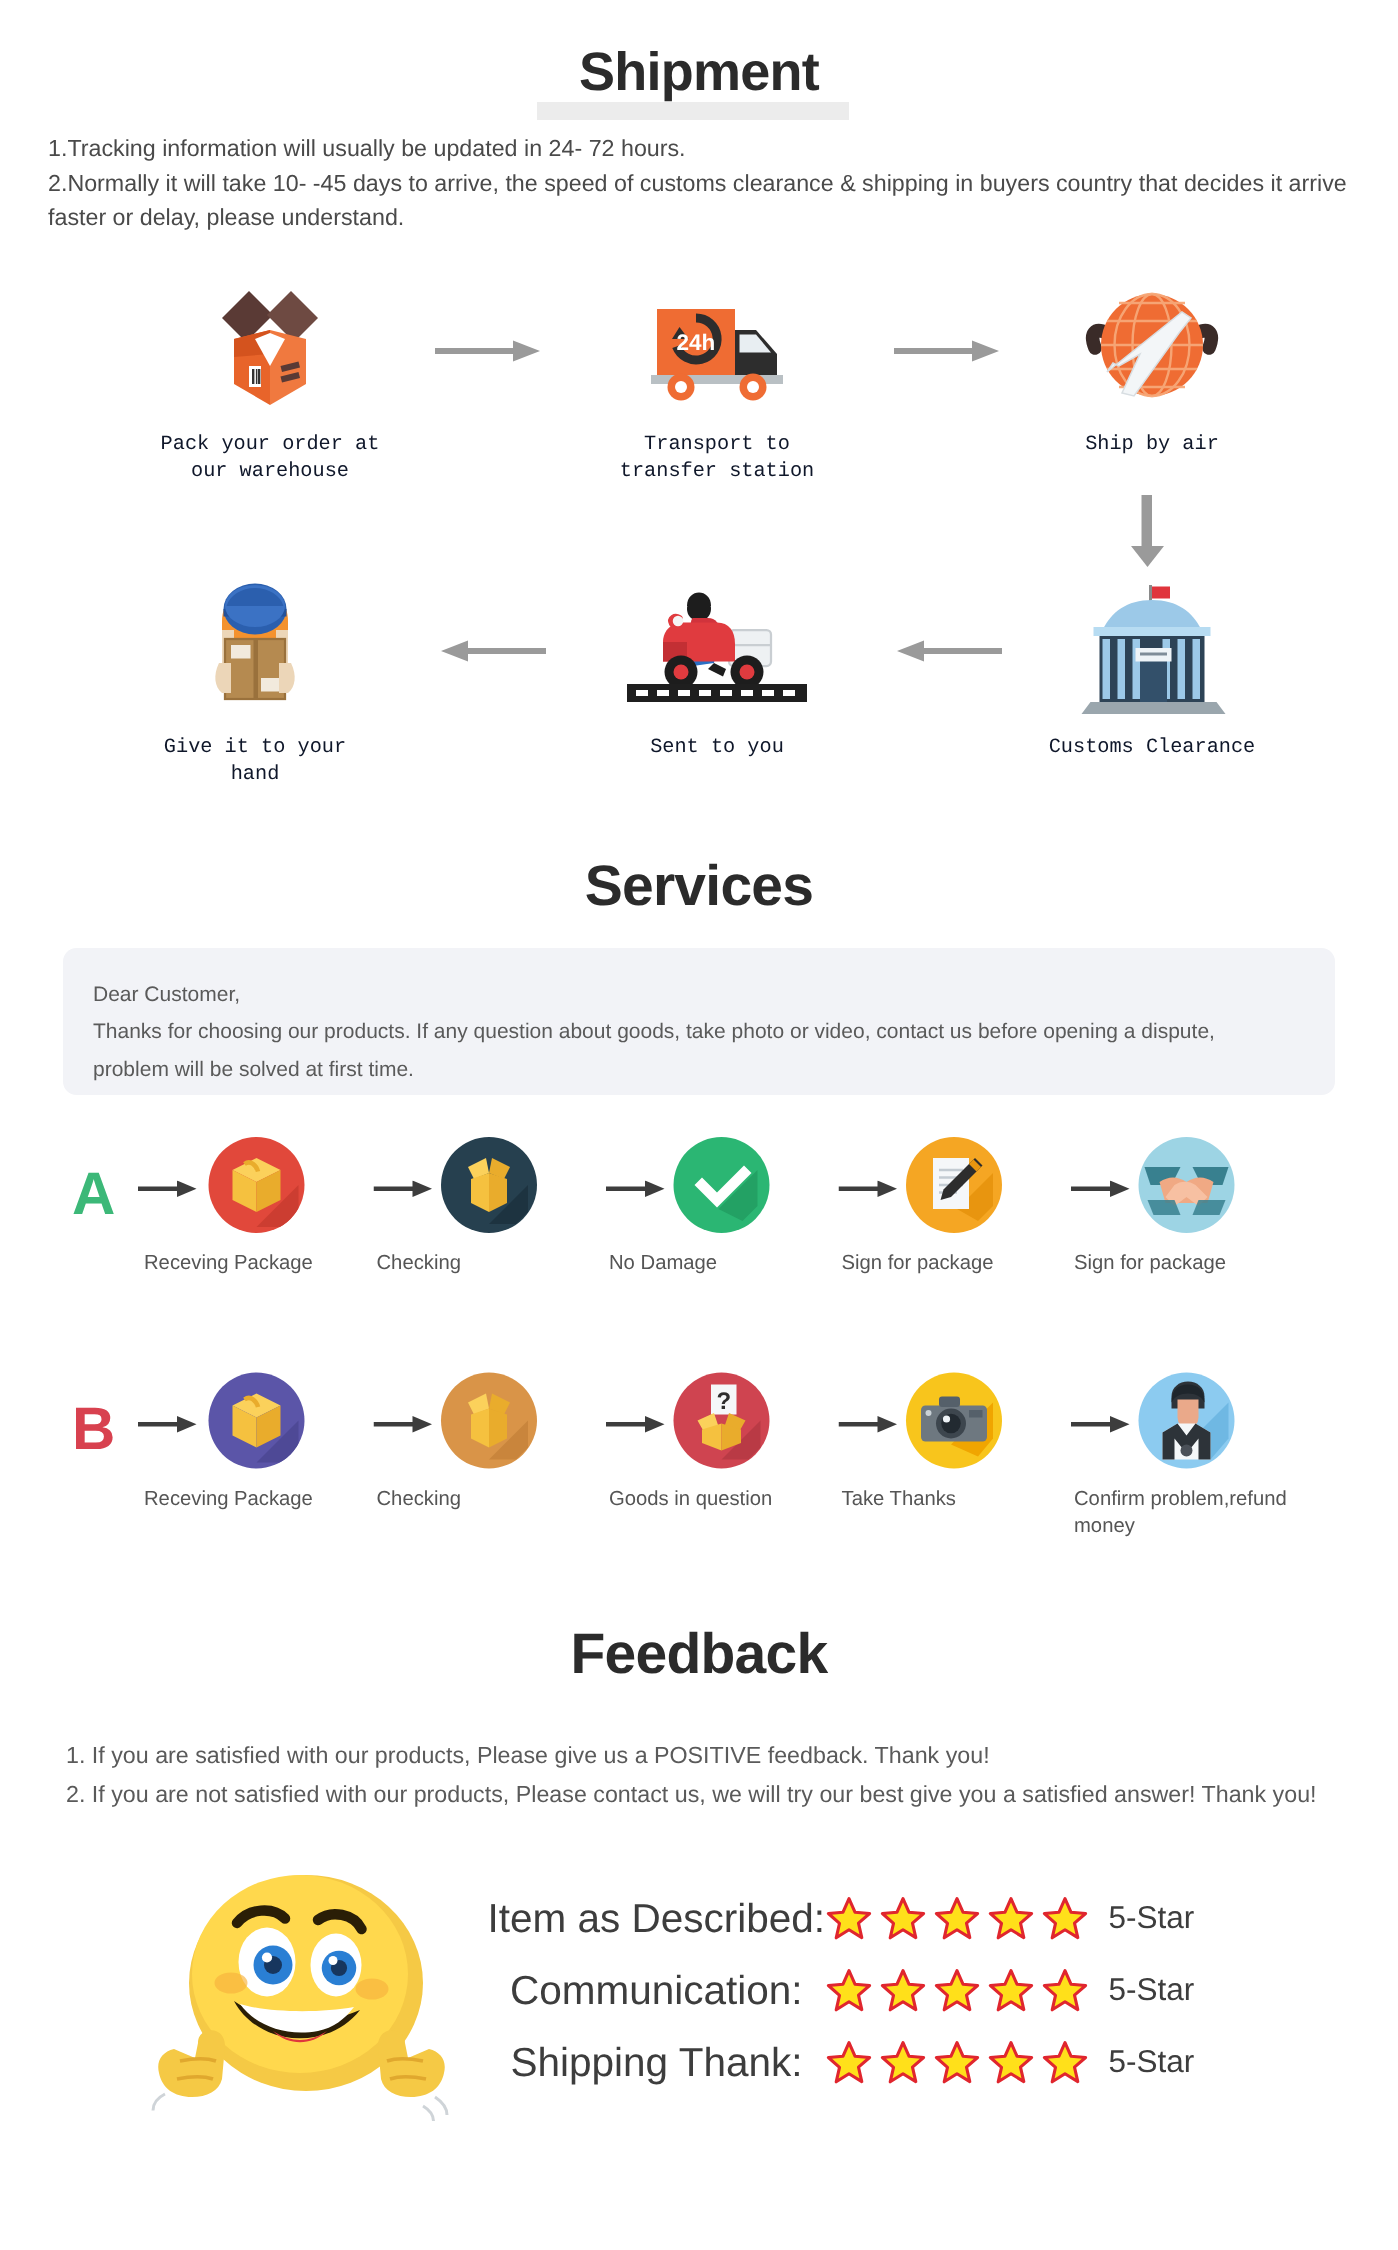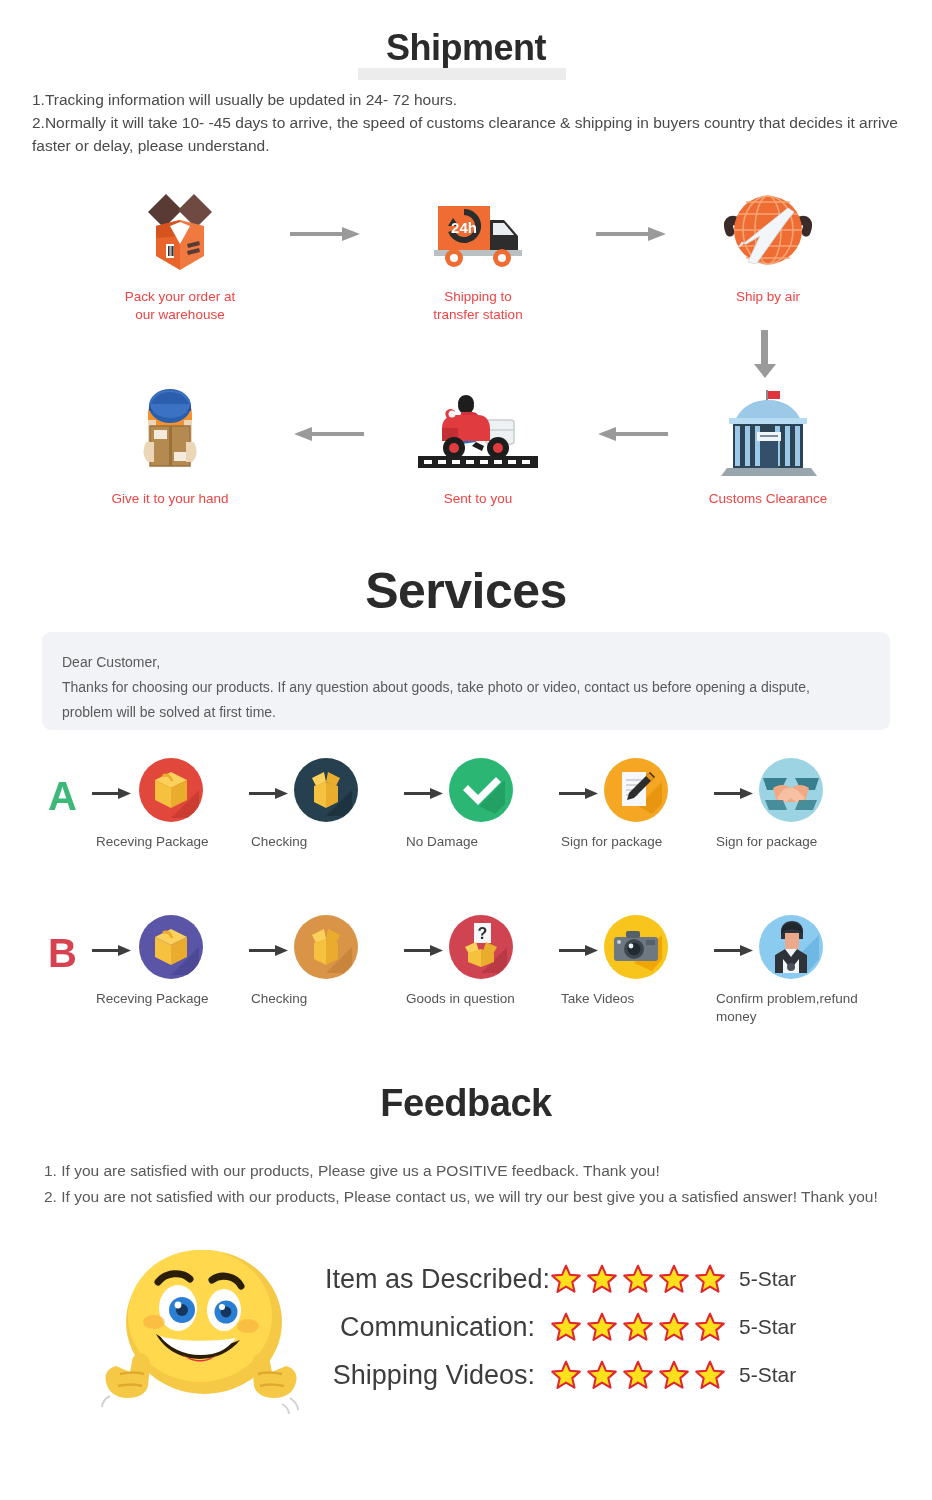--- a/index.html
+++ b/index.html
@@ -23,36 +23,36 @@
   .title-shipment{
     position:absolute;left:0;top:28px;width:932px;
     font-size:36px;line-height:40px;
   }
   .title-shipment .band{
     position:absolute;left:358px;top:40px;width:208px;height:12px;
     background:#ececec;z-index:-1;
   }
   .title-services{
     position:absolute;left:0;top:568px;width:932px;
-    font-size:50px;line-height:46px;text-align:center;
+    font-size:38px;line-height:46px;text-align:center;
   }
   .title-feedback{
     position:absolute;left:0;top:1080px;width:932px;
     font-size:38px;line-height:46px;
   }
 
   
   .ship-text{
     position:absolute;left:32px;top:88px;width:868px;
     font-size:15.5px;line-height:23px;color:#4a4a4a;
   }
   .node{position:absolute;text-align:center;}
   .node .art{height:96px;display:flex;align-items:flex-end;justify-content:center;}
   .node .cap{
-    margin-top:10px;font-size:13.5px;line-height:18px;color:#ef4444;
+    margin-top:10px;font-size:13.5px;line-height:18px;color:#0f172a;font-family:Liberation Mono, monospace;
   }
 
   
   .arrow-r,.arrow-l{position:absolute;height:14px;display:block;}
   .arrow-r svg,.arrow-l svg,.arrow-d svg{display:block;}
   .arrow-d{position:absolute;}
 
   
   .note-box{
     position:absolute;left:42px;top:632px;width:848px;height:98px;
@@ -141,21 +141,21 @@
         <circle cx="30" cy="72" r="9" fill="#ef6c33"></circle>
           <circle cx="30" cy="72" r="4" fill="#fff"></circle>
         <circle cx="78" cy="72" r="9" fill="#ef6c33"></circle>
           <circle cx="78" cy="72" r="4" fill="#fff"></circle>
         <path d="M40 26a14 14 0 1 1-13 19" fill="none" stroke="#2d2d2d" stroke-width="6"></path>
         <path d="M24 40l5-8 6 8z" fill="#2d2d2d"></path>
         <text x="40" y="47" font-family="Liberation Sans, sans-serif" font-size="15" font-weight="bold" fill="#fff" text-anchor="middle">24h</text>
       </svg>
     </div>
     <div class="cap">
-      <div>Shipping to</div>
+      <div>Transport to</div>
       <div>transfer station</div>
     </div>
   </div>
 
   <span class="arrow-r" style="left:596px;top:226px;">
     <svg width="72" height="16" viewBox="0 0 72 16">
         <path d="M0 6h54v4H0z" fill="#9a9a9a"></path>
         <path d="M52 1l18 7-18 7z" fill="#9a9a9a"></path>
       </svg>
   </span>
@@ -477,21 +477,21 @@
           <path d="M30 48 L58 20 58 44 48 56z" fill="#f0a500"></path>
           <rect x="10" y="22" width="44" height="24" rx="3" fill="#6e7880"></rect>
           <rect x="22" y="16" width="14" height="7" rx="2" fill="#55606a"></rect>
           <rect x="42" y="25" width="9" height="5" fill="#55606a"></rect>
           <circle cx="30" cy="34" r="10" fill="#3d464e"></circle>
           <circle cx="30" cy="34" r="6.5" fill="#222a31"></circle>
           <circle cx="27" cy="31" r="2.4" fill="#eef3f7"></circle>
           <circle cx="15" cy="27" r="2" fill="#c9d1d6"></circle>
         </svg>
       </div>
-      <div class="cap">Take Videos</div>
+      <div class="cap">Take Thanks</div>
     </div>
 
     <span class="sarrow" style="left:714px;">
       <svg width="40" height="12" viewBox="0 0 40 12">
           <path d="M0 4h28v3H0z" fill="#3d3d3d"></path>
           <path d="M26 0l13 5.5L26 11z" fill="#3d3d3d"></path>
         </svg>
     </span>
 
     <div class="sitem" style="left:716px;top:0;">
@@ -597,21 +597,21 @@
             <path d="M12 2l2.9 6.6 7.1.6-5.4 4.7 1.6 7-6.2-3.8L5.8 21l1.6-7L2 9.2l7.1-.6z" fill="#ffe01a" stroke="#e0262e" stroke-width="1.5" stroke-linejoin="round"></path>
           </svg>
         <svg width="34" height="33" viewBox="0 0 24 24">
             <path d="M12 2l2.9 6.6 7.1.6-5.4 4.7 1.6 7-6.2-3.8L5.8 21l1.6-7L2 9.2l7.1-.6z" fill="#ffe01a" stroke="#e0262e" stroke-width="1.5" stroke-linejoin="round"></path>
           </svg>
       </div>
       <div class="rval">5-Star</div>
     </div>
 
     <div class="rrow">
-      <div class="rlab">Shipping Videos:</div>
+      <div class="rlab">Shipping Thank:</div>
       <div class="rstars">
         <svg width="34" height="33" viewBox="0 0 24 24">
             <path d="M12 2l2.9 6.6 7.1.6-5.4 4.7 1.6 7-6.2-3.8L5.8 21l1.6-7L2 9.2l7.1-.6z" fill="#ffe01a" stroke="#e0262e" stroke-width="1.5" stroke-linejoin="round"></path>
           </svg>
         <svg width="34" height="33" viewBox="0 0 24 24">
             <path d="M12 2l2.9 6.6 7.1.6-5.4 4.7 1.6 7-6.2-3.8L5.8 21l1.6-7L2 9.2l7.1-.6z" fill="#ffe01a" stroke="#e0262e" stroke-width="1.5" stroke-linejoin="round"></path>
           </svg>
         <svg width="34" height="33" viewBox="0 0 24 24">
             <path d="M12 2l2.9 6.6 7.1.6-5.4 4.7 1.6 7-6.2-3.8L5.8 21l1.6-7L2 9.2l7.1-.6z" fill="#ffe01a" stroke="#e0262e" stroke-width="1.5" stroke-linejoin="round"></path>
           </svg>

